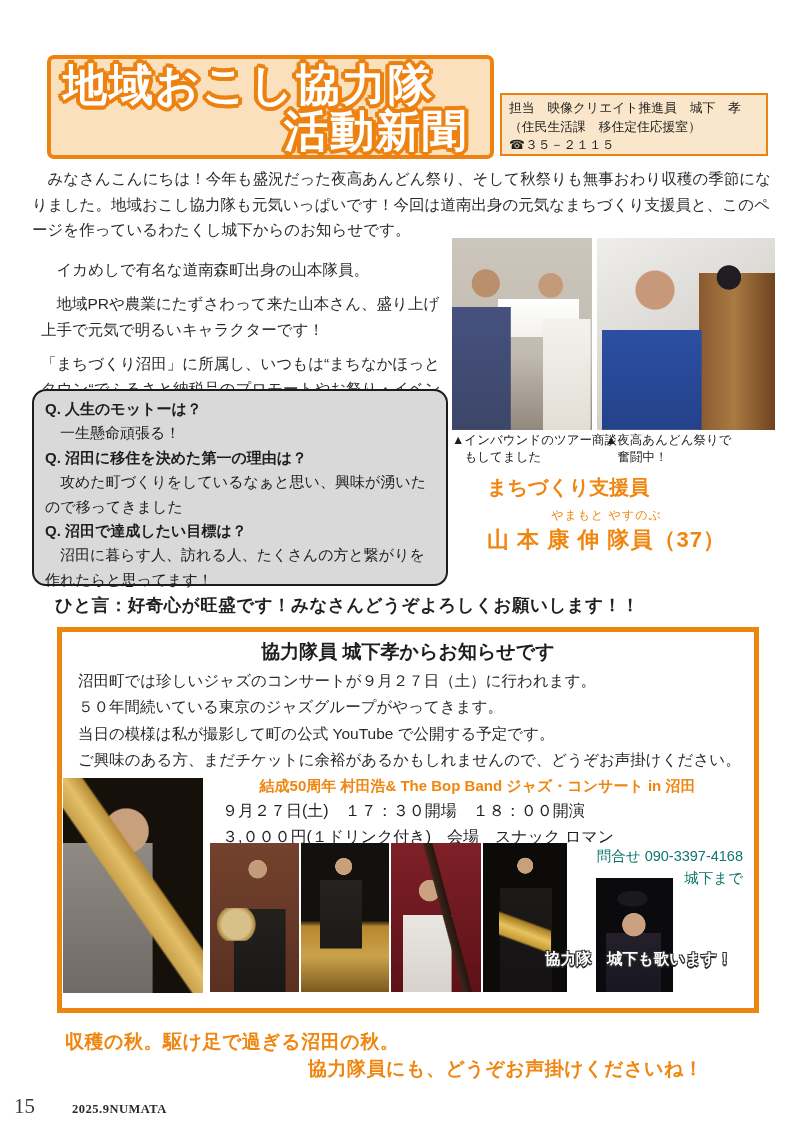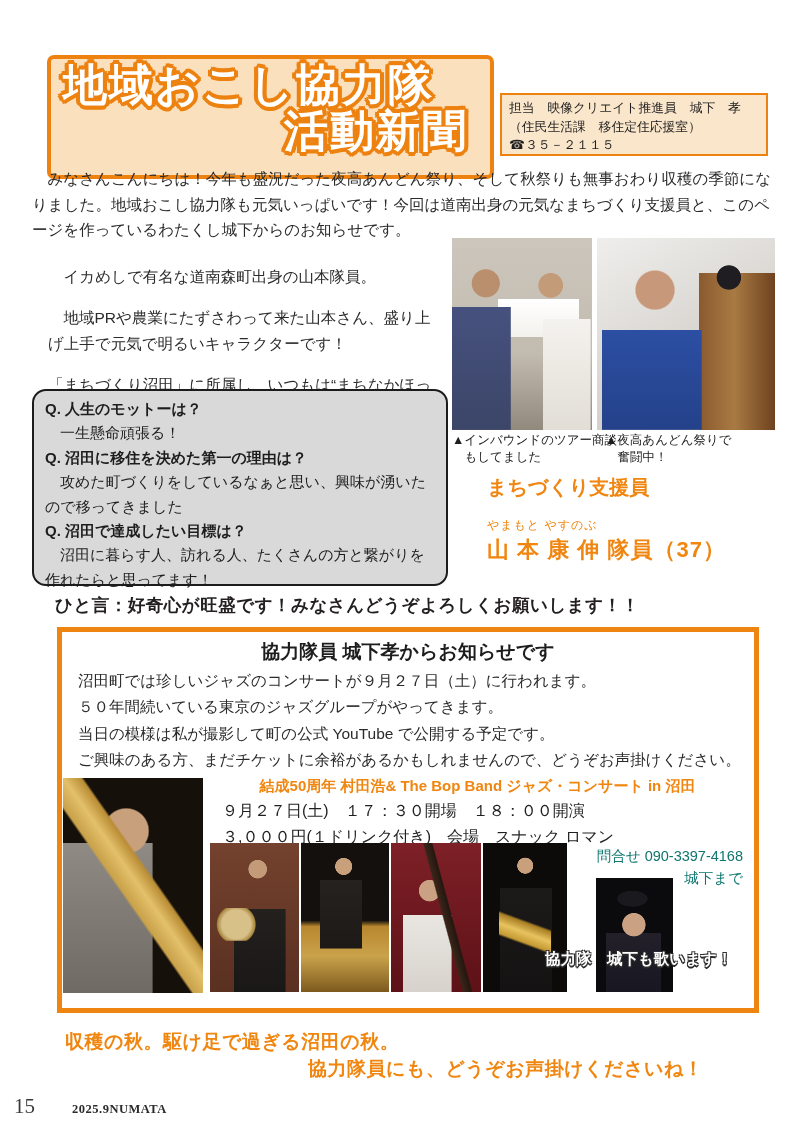--- a/index.html
+++ b/index.html
@@ -5,21 +5,21 @@
   html,body{margin:0;padding:0;background:#e9e9e9;}
   *{box-sizing:border-box;}
   .page{
     position:relative;width:791px;height:1128px;margin:0 auto;background:#ffffff;
     font-family:"Liberation Sans",sans-serif;color:#2b2b2b;overflow:hidden;
   }
   .abs{position:absolute;}
 
   
   .title-box{
-    left:47px;top:55px;width:447px;height:124px;
+    left:47px;top:55px;width:447px;height:104px;
     background:#fae0bd;border:4px solid #ed8210;border-radius:7px;
     padding:2px 10px 0 12px;
   }
   .bubble{
     font-weight:900;font-size:44px;line-height:48px;letter-spacing:2px;color:#ffffff;
     text-shadow:
       3px 0 0 #ed8210,-3px 0 0 #ed8210,0 3px 0 #ed8210,0 -3px 0 #ed8210,
       2px 2px 0 #ed8210,-2px 2px 0 #ed8210,2px -2px 0 #ed8210,-2px -2px 0 #ed8210,
       4px 1px 0 #ed8210,-4px 1px 0 #ed8210,1px 4px 0 #ed8210,1px -4px 0 #ed8210,
       4px -1px 0 #ed8210,-4px -1px 0 #ed8210,-1px 4px 0 #ed8210,-1px -4px 0 #ed8210;
@@ -28,21 +28,21 @@
   .title-line2{text-align:right;padding-right:12px;margin-top:-2px;}
   .contact-box{
     left:500px;top:93px;width:268px;height:63px;
     background:#fae6cb;border:2px solid #ed8210;
     padding:4px 7px;font-size:12.8px;line-height:1.45;color:#1f1f1f;white-space:nowrap;
   }
 
   
   .intro{left:32px;top:166px;width:744px;font-size:15.5px;line-height:25.5px;margin:0;}
   .article{left:32px;top:248px;width:418px;font-size:15.5px;line-height:25.3px;}
-  .article p{margin:16px;}
+  .article p{margin:9px;}
 
   .qa-box{
     left:32px;top:389px;width:416px;height:197px;
     background:#d9d9d9;border:2px solid #1c1c1c;border-radius:14px;
     padding:6px 11px;font-size:15px;line-height:24.4px;color:#1d1d1d;
   }
   .qa-q{font-weight:bold;}
 
   
   .photo{background-repeat:no-repeat;background-color:#777;}
@@ -66,21 +66,21 @@
       linear-gradient(#2c4fa3,#24418a),
       linear-gradient(90deg,#8a5a30,#a97a42 45%,#6b3f1d),
       linear-gradient(150deg,#efeeec 0%,#d8d5d0 55%,#c2beb7 100%);
     background-size:19% 13%,27% 23%,56% 52%,44% 82%,100% 100%;
     background-position:80% 16%,26% 20%,6% 100%,102% 100%,0 0;
   }
   .photo-caption{font-size:12.5px;line-height:17px;color:#1d1d1d;}
 
   .member{left:487px;top:474px;color:#f0860f;}
   .member-role{font-size:20px;font-weight:bold;}
-  .member-kana{font-size:12px;margin-top:16px;letter-spacing:1px;}
+  .member-kana{font-size:12px;margin-top:6px;letter-spacing:1px;text-align:center;}
   .member-name{font-size:22px;font-weight:bold;margin-top:1px;letter-spacing:1px;}
 
   .quote{left:55px;top:593px;font-size:17.5px;font-weight:bold;color:#231f20;letter-spacing:0.5px;}
 
   
   .notice-box{left:57px;top:627px;width:702px;height:386px;background:#fff;border:5px solid #ef8511;}
   .notice-title{text-align:center;margin-top:7px;font-size:19px;font-weight:bold;color:#1d1d1d;}
   .notice-line{margin:4.5px 0 0 16px;font-size:15.5px;line-height:22px;color:#2b2b2b;}
   .notice-line:first-of-type{margin-top:9px;}
 

